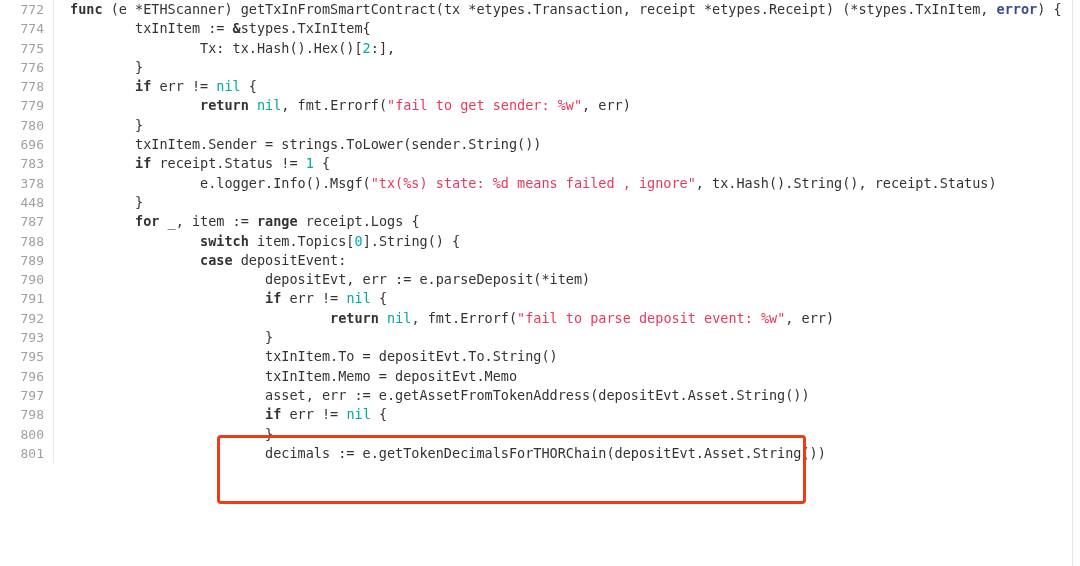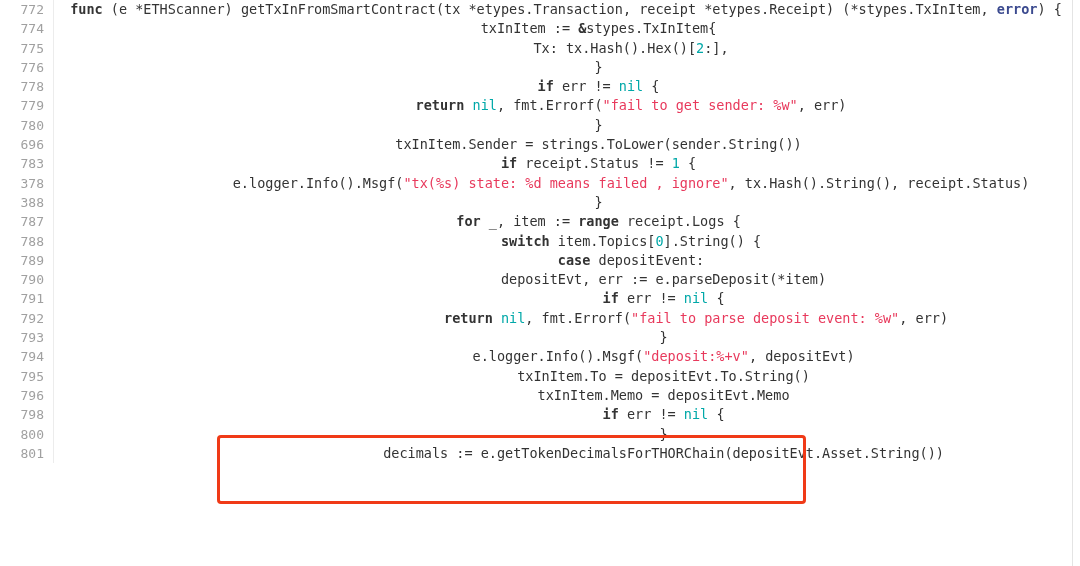--- a/index.html
+++ b/index.html
@@ -60,21 +60,20 @@
 
   .code-cell {
     padding: 0 18px 0 16px;
     font-size: 13.5px;
     line-height: 19.3px;
     vertical-align: top;
     color: #333333;
     white-space: pre;
     font-family: "DejaVu Sans Mono", "Liberation Mono", monospace;
     overflow: hidden;
-    text-align: center;
   }
 
   
   .tok-kw   { color: #333333; font-weight: bold; }
   .tok-str  { color: #e8395c; }
   .tok-num  { color: #00a8a8; }
   .tok-nil  { color: #00a8a8; }
   .tok-com  { color: #a0a0a0; font-style: italic; }
   .tok-type { color: #3b4a8f; font-weight: bold; }
   .tok-pl   { color: #333333; }
@@ -134,21 +133,21 @@
         </tr>
         <tr class="code-row">
           <td class="gutter-cell">783</td>
           <td class="code-cell"><span class="tok-pl">        </span><span class="tok-kw">if</span><span class="tok-pl"> receipt.Status != </span><span class="tok-num">1</span><span class="tok-pl"> {</span></td>
         </tr>
         <tr class="code-row">
           <td class="gutter-cell">378</td>
           <td class="code-cell"><span class="tok-pl">                e.logger.Info().Msgf(</span><span class="tok-str">"tx(%s) state: %d means failed , ignore"</span><span class="tok-pl">, tx.Hash().String(), receipt.Status)</span></td>
         </tr>
         <tr class="code-row">
-          <td class="gutter-cell">388</td>
+          <td class="gutter-cell">448</td>
           <td class="code-cell"><span class="tok-pl">        }</span></td>
         </tr>
         <tr class="code-row">
           <td class="gutter-cell">787</td>
           <td class="code-cell"><span class="tok-pl">        </span><span class="tok-kw">for</span><span class="tok-pl"> _, item := </span><span class="tok-kw">range</span><span class="tok-pl"> receipt.Logs {</span></td>
         </tr>
         <tr class="code-row">
           <td class="gutter-cell">788</td>
           <td class="code-cell"><span class="tok-pl">                </span><span class="tok-kw">switch</span><span class="tok-pl"> item.Topics[</span><span class="tok-num">0</span><span class="tok-pl">].String() {</span></td>
         </tr>
@@ -166,32 +165,32 @@
         </tr>
         <tr class="code-row">
           <td class="gutter-cell">792</td>
           <td class="code-cell"><span class="tok-pl">                                </span><span class="tok-kw">return</span><span class="tok-pl"> </span><span class="tok-nil">nil</span><span class="tok-pl">, fmt.Errorf(</span><span class="tok-str">"fail to parse deposit event: %w"</span><span class="tok-pl">, err)</span></td>
         </tr>
         <tr class="code-row">
           <td class="gutter-cell">793</td>
           <td class="code-cell"><span class="tok-pl">                        }</span></td>
         </tr>
         <tr class="code-row">
-          <td class="gutter-cell">794</td>
-          <td class="code-cell"><span class="tok-pl">                        e.logger.Info().Msgf(</span><span class="tok-str">"deposit:%+v"</span><span class="tok-pl">, depositEvt)</span></td>
-        </tr>
-        <tr class="code-row">
           <td class="gutter-cell">795</td>
           <td class="code-cell"><span class="tok-pl">                        txInItem.To = depositEvt.To.String()</span></td>
         </tr>
         <tr class="code-row">
           <td class="gutter-cell">796</td>
           <td class="code-cell"><span class="tok-pl">                        txInItem.Memo = depositEvt.Memo</span></td>
         </tr>
         <tr class="code-row">
+          <td class="gutter-cell">797</td>
+          <td class="code-cell"><span class="tok-pl">                        asset, err := e.getAssetFromTokenAddress(depositEvt.Asset.String())</span></td>
+        </tr>
+        <tr class="code-row">
           <td class="gutter-cell">798</td>
           <td class="code-cell"><span class="tok-pl">                        </span><span class="tok-kw">if</span><span class="tok-pl"> err != </span><span class="tok-nil">nil</span><span class="tok-pl"> {</span></td>
         </tr>
         <tr class="code-row">
           <td class="gutter-cell">800</td>
           <td class="code-cell"><span class="tok-pl">                        }</span></td>
         </tr>
         <tr class="code-row">
           <td class="gutter-cell">801</td>
           <td class="code-cell"><span class="tok-pl">                        decimals := e.getTokenDecimalsForTHORChain(depositEvt.Asset.String())</span></td>

